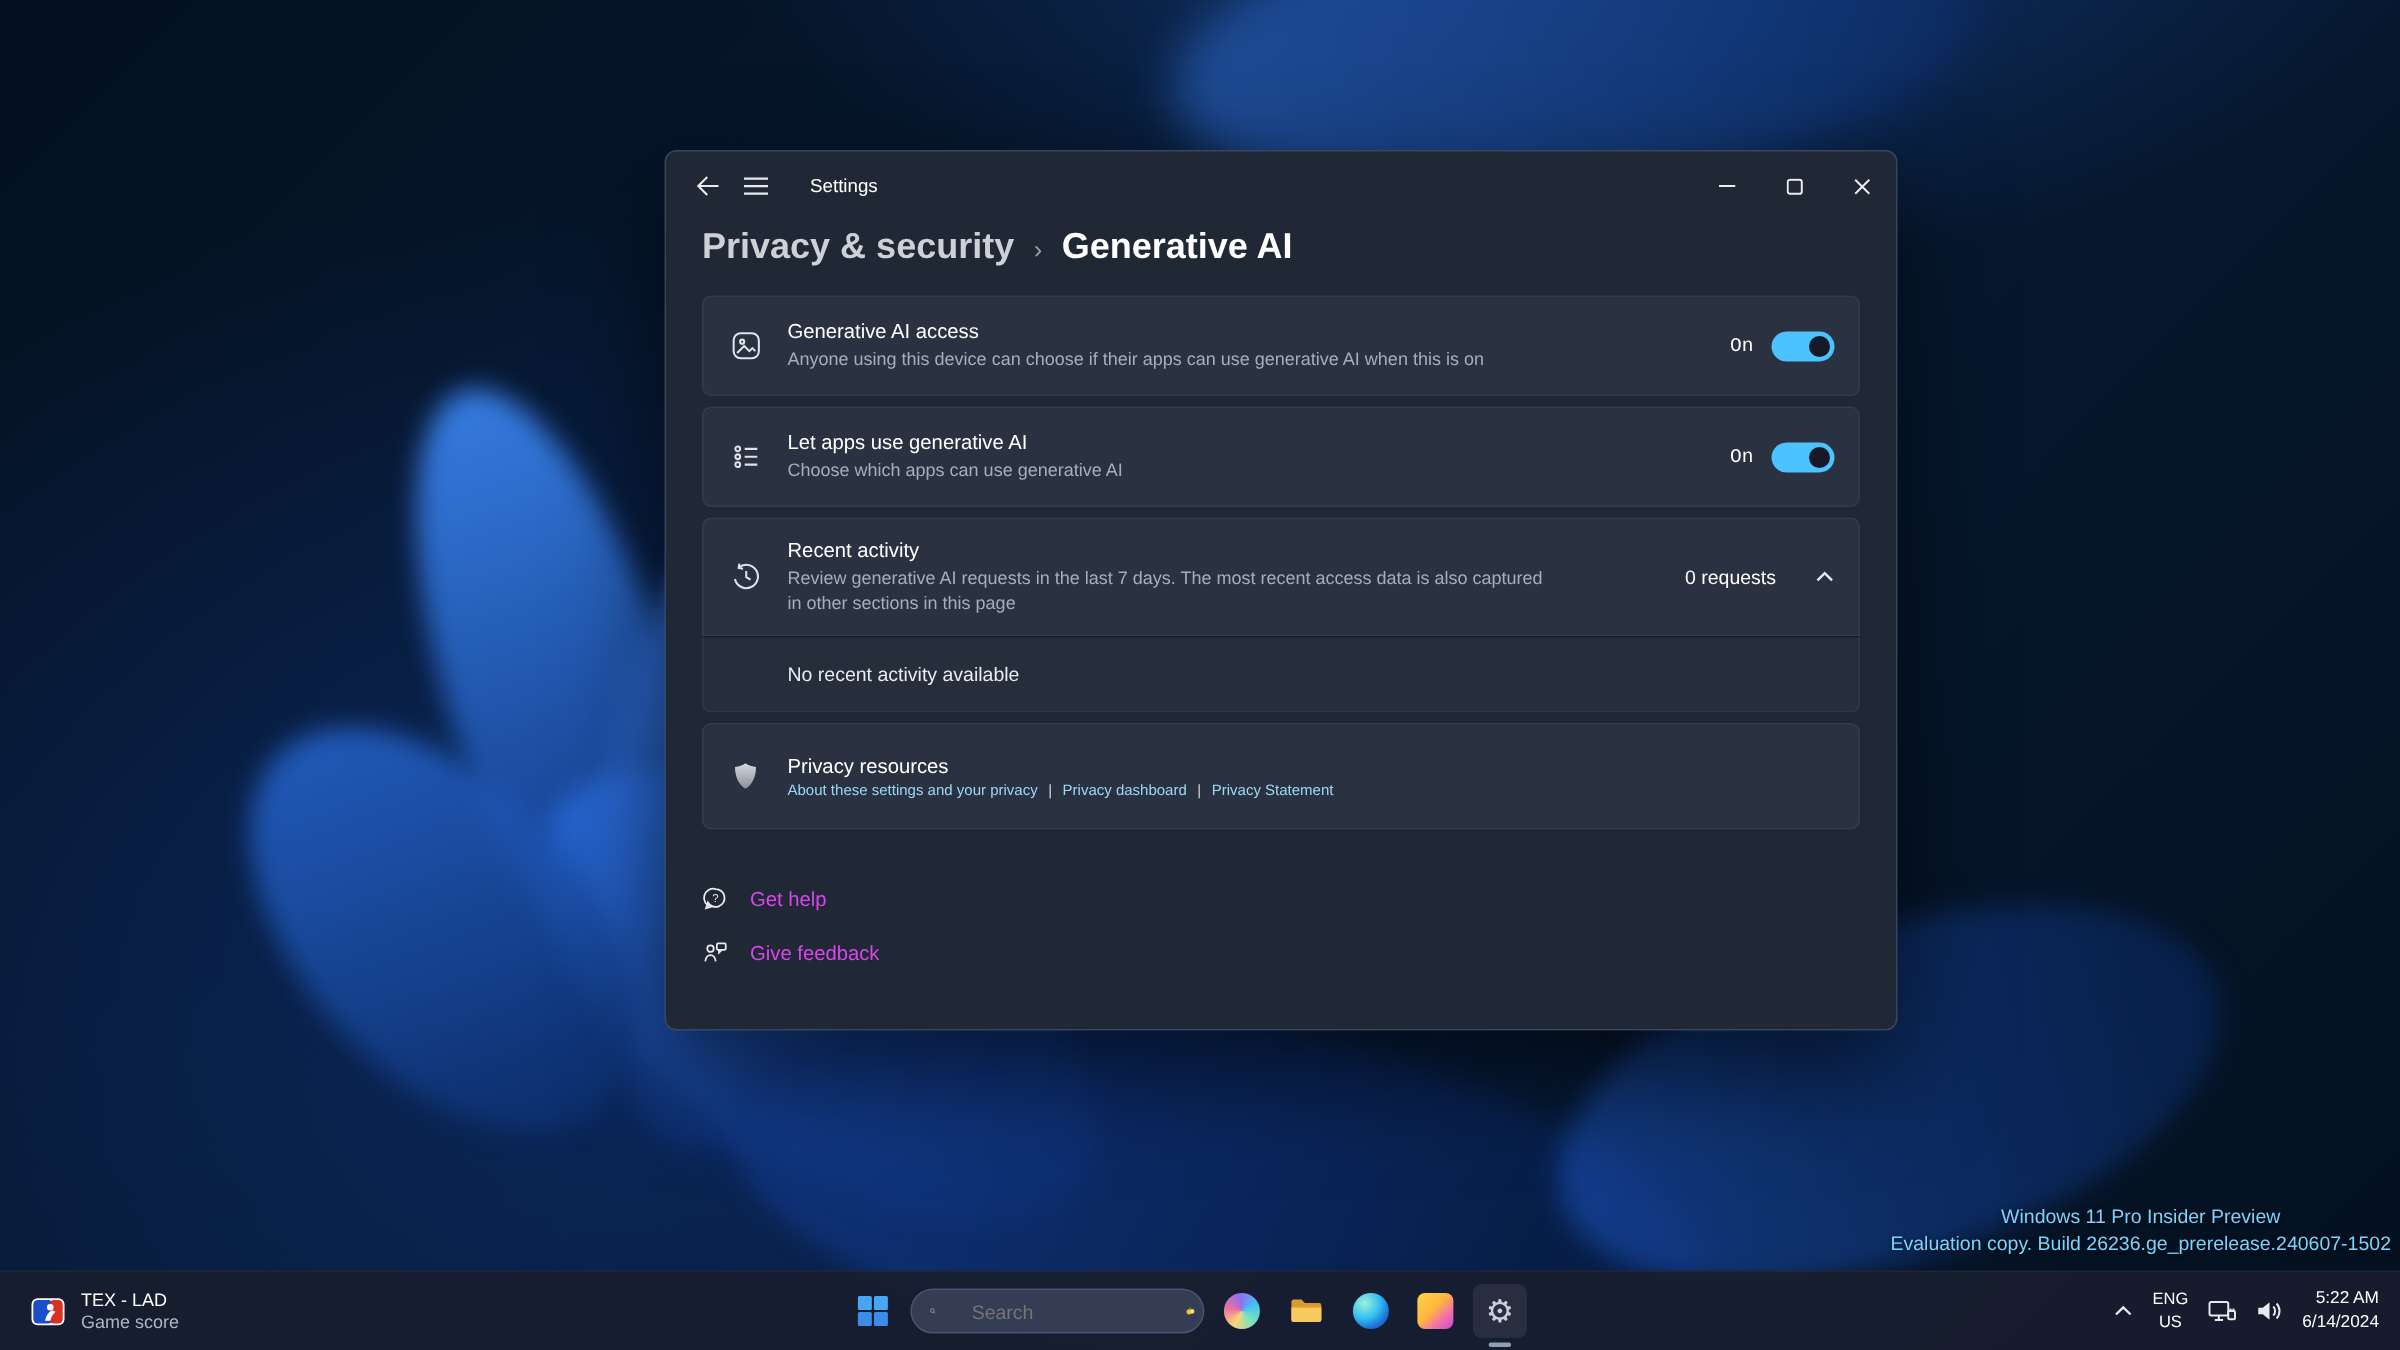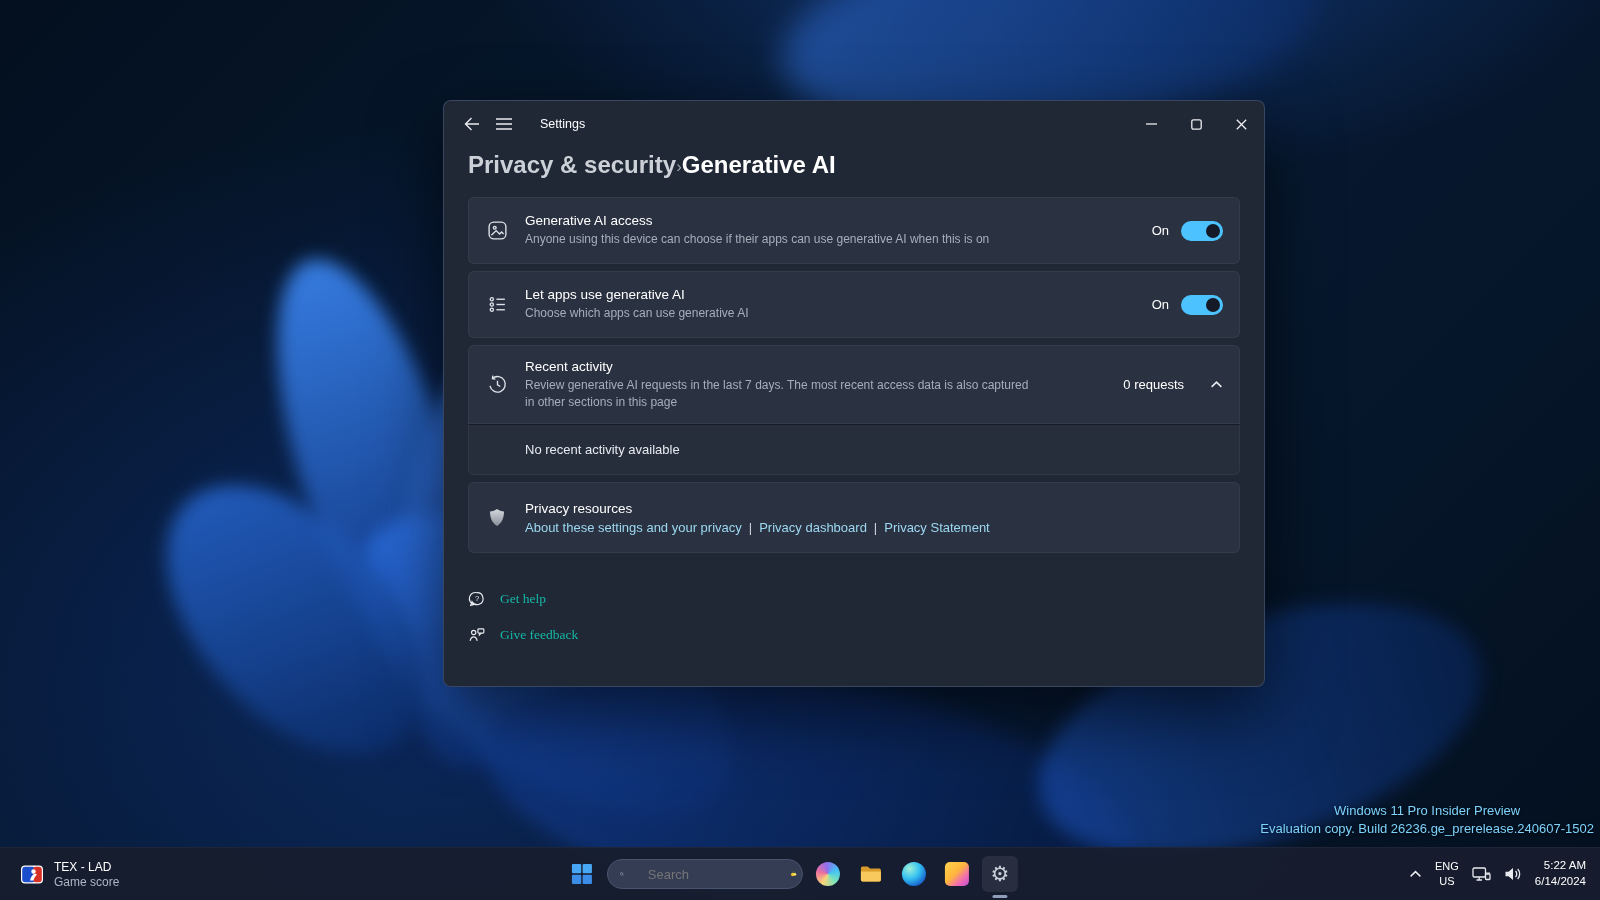--- a/index.html
+++ b/index.html
@@ -35,50 +35,50 @@
   
   .window { position:absolute; left:443px; top:100px; width:822px; height:587px;
     background:#202735; border:1px solid rgba(120,150,210,0.28); border-radius:8px;
     box-shadow:0 28px 70px rgba(0,0,0,0.6); z-index:5; }
   .titlebar { display:flex; align-items:center; height:46px; padding-left:12px; }
   .tb-btn { width:32px; height:30px; display:flex; align-items:center; justify-content:center; border-radius:4px; }
   .tb-title { font-size:12.5px; color:#fff; margin-left:20px; }
   .win-controls { margin-left:auto; display:flex; height:100%; }
   .wc { width:45px; height:100%; display:flex; align-items:center; justify-content:center; }
 
-  .breadcrumb { padding:4px 24px 16px; display:flex; align-items:center; }
+  .breadcrumb { padding:4px 24px 16px; display:flex; align-items:center; gap:13px; }
   .bc-parent { font-size:24px; font-weight:600; color:#ccd1d8; }
   .bc-sep { font-size:17px; color:#9aa0a8; margin-top:3px; }
   .bc-current { font-size:24px; font-weight:700; color:#ffffff; }
 
   .cards { padding:2px 24px 0; }
   .card { background:#2a3140; border:1px solid rgba(255,255,255,0.05); border-radius:6px;
     display:flex; align-items:center; padding:0 16px 0 14px; margin-bottom:7px; min-height:67px; }
   .card .lead-icon { width:28px; display:flex; justify-content:center; margin-right:14px; }
   .card-text { flex:1; padding:11px 0; }
   .card-title { font-size:13.5px; color:#ffffff; margin-bottom:3px; }
   .card-desc { font-size:12px; color:#a6aeba; line-height:1.4; max-width:512px; }
   .card-right { display:flex; align-items:center; gap:12px; }
-  .on-label { font-size:13px; color:#ffffff; }
+  .on-label { font-size:13px; color:#ffffff;font-family:Liberation Mono, monospace; }
   .toggle { width:42px; height:20px; border-radius:11px; background:#4cc2ff; position:relative; }
   .toggle::after { content:""; position:absolute; right:3px; top:3px; width:14px; height:14px;
     border-radius:50%; background:#141a27; }
   .requests-val { font-size:13px; color:#ffffff; margin-right:14px; }
 
   .card-group .card { margin-bottom:0; border-radius:6px 6px 0 0; }
   .card-sub { background:#262d3b; border:1px solid rgba(255,255,255,0.05); border-top:1px solid rgba(10,14,22,0.55);
     border-radius:0 0 6px 6px; padding:17px 16px 17px 56px; font-size:13px; color:#e8ebf0; margin-bottom:7px; }
 
-  .links-line { font-size:13px; margin-top:4px; }
+  .links-line { font-size:10px; margin-top:4px; }
   .plink { color:#9cd8f2; cursor:pointer; }
   .psep { color:#cfd4db; margin:0 7px; }
 
   .footer { padding:30px 24px 0; }
   .footer-row { display:flex; align-items:center; gap:14px; margin-bottom:18px; }
-  .footer-link { color:#14b8a6; font-size:13.5px; cursor:pointer;font-family:Liberation Serif, serif; }
+  .footer-link { color:#d946ef; font-size:13.5px; cursor:pointer; }
 
   
   .taskbar { position:absolute; left:0; right:0; bottom:0; height:53px;
     background:rgba(23,30,46,0.95); border-top:1px solid rgba(255,255,255,0.04); z-index:10; }
   .tb-widgets { position:absolute; left:12px; top:50%; transform:translateY(-50%);
     display:flex; align-items:center; gap:10px; padding:4px 8px; border-radius:6px; }
   .widget-line1 { font-size:12px; color:#ffffff; }
   .widget-line2 { font-size:12px; color:#aeb6c2; margin-top:1px; }
 
   .tb-center { position:absolute; left:50%; top:50%; transform:translate(-52%,-50%);

